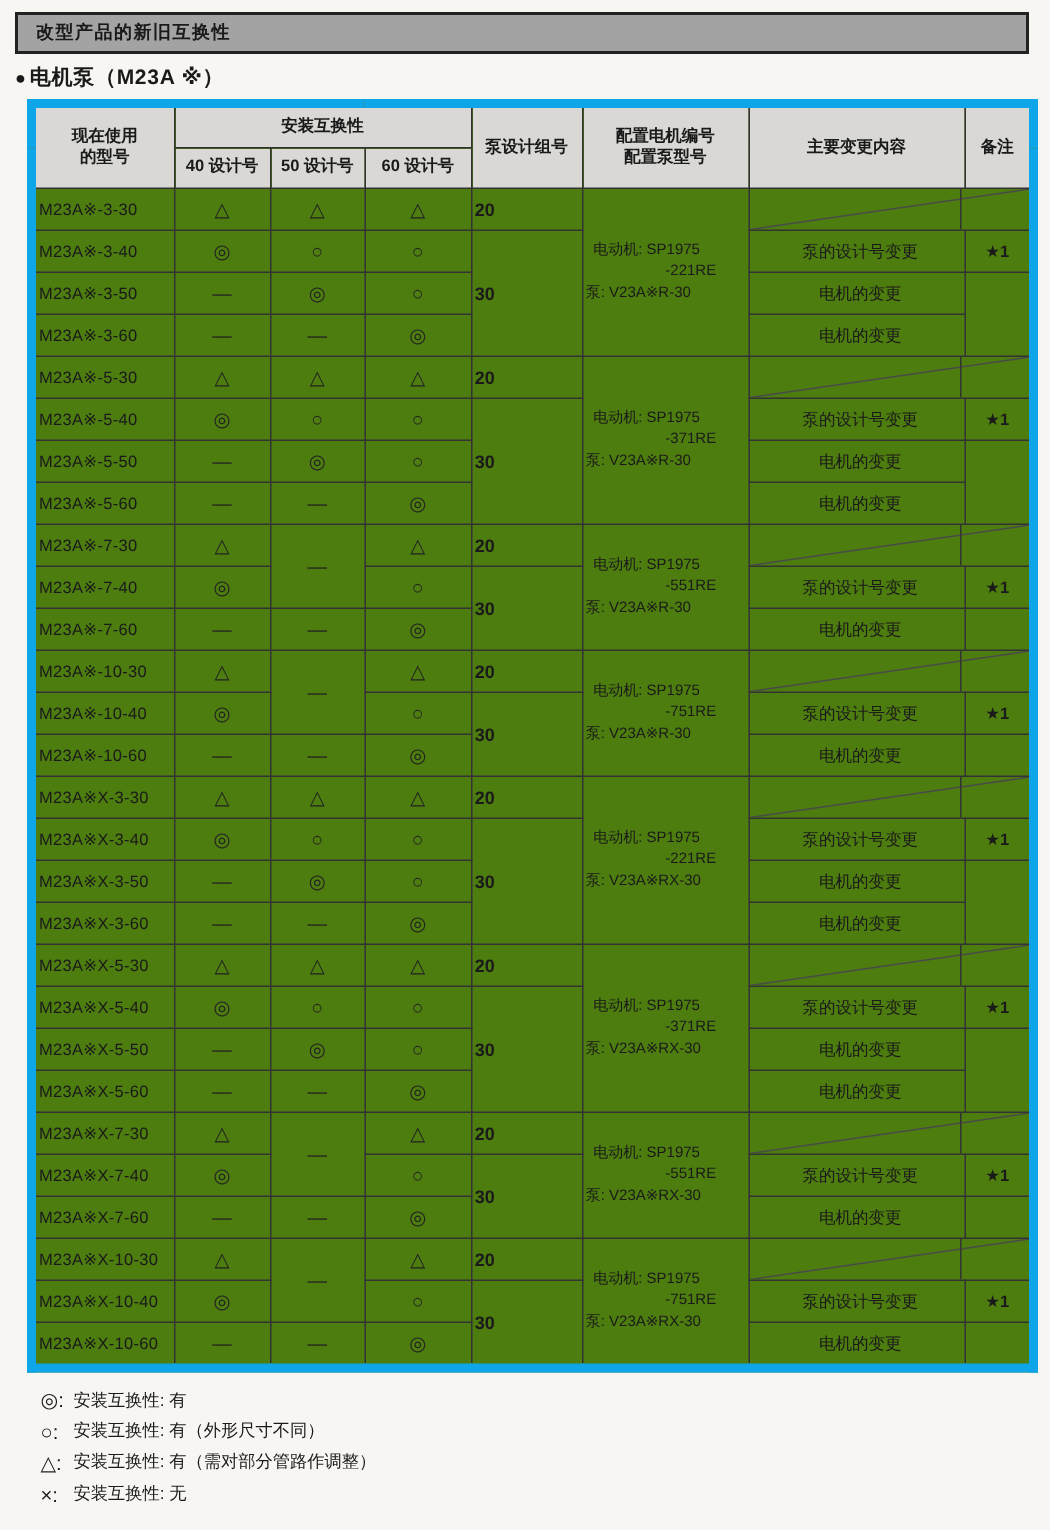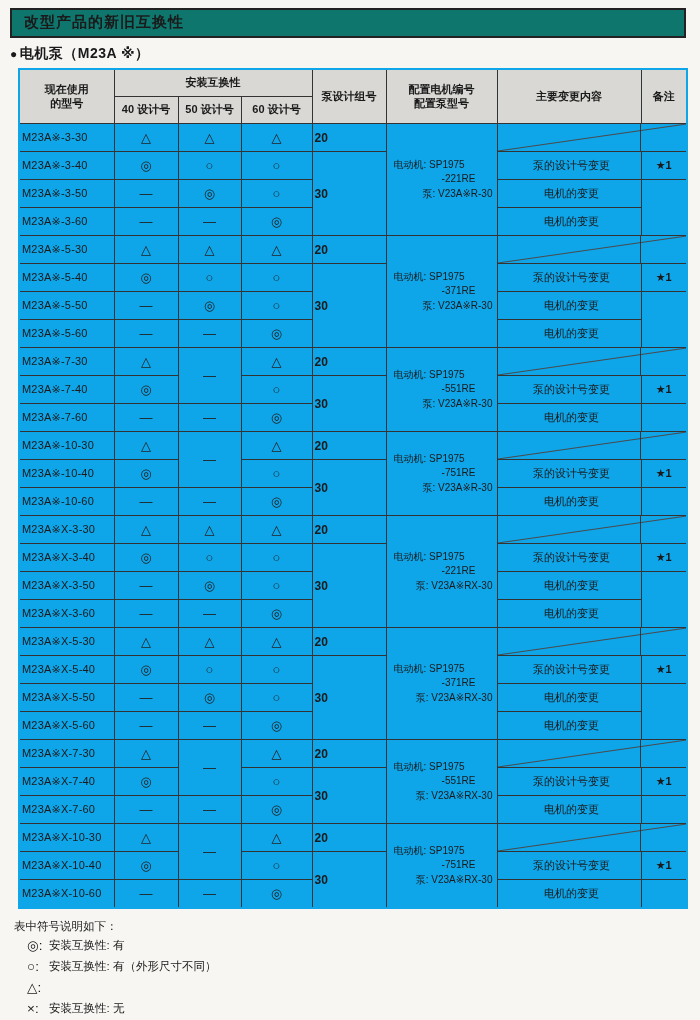--- a/index.html
+++ b/index.html
@@ -8,38 +8,38 @@
     background:#f7f6f3;
     font-family:"Liberation Sans","DejaVu Sans",sans-serif;
     color:#1a1a1a;
     position:relative;
   }
   .page{padding:8px 14px 0 10px;}
   .title-box{
     border:2px solid #222;
     margin:0 0 7px 0;
     padding:3px 10px 4px 12px;
-    font-size:15px;font-weight:bold;
+    font-size:12px;font-weight:bold;
     letter-spacing:1px;
-    background:#0f766e;
+    background:#a3a3a3;
   }
   .section-line{
     font-size:14px;font-weight:bold;
     margin:0 0 5px 0;
     display:flex;align-items:center;gap:2px;
     letter-spacing:0.5px;
   }
   .bullet{font-size:12px;}
   table.compat{
     border-collapse:collapse;
     table-layout:fixed;
     width:668px;
     margin-left:8px;
-    border:2px solid #0ea5e9;
-    background:#0ea5e9;
+    border:6px solid #0ea5e9;
+    background:#4d7c0f;
   }
   col.c-model{width:95px;}
   col.c-40{width:64px;}
   col.c-50{width:63px;}
   col.c-60{width:71px;}
   col.c-grp{width:74px;}
   col.c-cfg{width:111px;}
   col.c-chg{width:144px;}
   col.c-rmk{width:46px;}
   th,td{
@@ -56,21 +56,21 @@
     line-height:1.25;
     height:26px;
   }
   tbody td{height:27px;}
   td.model{letter-spacing:0.2px;font-size:11px;}
   td.symc{text-align:center;font-size:13px;color:#222;}
   td.grpno{text-align:left;font-weight:bold;font-size:12px;vertical-align:middle;}
   td.config{vertical-align:middle;padding:0 2px;font-size:10px;line-height:1.45;}
   .cfg1{display:block;text-align:left;padding-left:5px;}
   .cfg2{display:block;text-align:center;padding-left:34px;}
-  .cfg3{display:block;text-align:right;padding-right:2px;}
+  .cfg3{display:block;padding-right:2px;}
   td.chg{text-align:center;padding-left:7px;font-size:11px;}
   td.rmk{text-align:center;font-size:11px;font-weight:bold;}
   td.diag{position:relative;padding:0;}
   .dline{position:absolute;left:0;top:0;width:100%;height:100%;display:block;}
   .dline line{stroke:#4a4a4a;stroke-width:1;vector-effect:non-scaling-stroke;}
   .vsep{position:absolute;top:0;bottom:0;right:45px;border-left:1px solid #333;}
   .legend{margin:9px 0 0 4px;font-size:11.5px;line-height:1.55;}
   .legend-items{margin-left:13px;}
   .legend-row{display:flex;align-items:center;}
   .lg-sym{font-size:13.5px;width:22px;display:inline-block;text-align:left;}
@@ -441,32 +441,32 @@
         <td class="symc">—</td>
         <td class="symc">—</td>
         <td class="symc">◎</td>
         <td class="chg">电机的变更</td>
         <td class="rmk"></td>
       </tr>
     </tbody>
   </table>
 
   <div class="legend">
-    <div>表中符号说明如下：</div>
     <div class="legend-items">
       <div class="legend-row">
         <span class="lg-sym">◎:</span>
         <span>安装互换性: 有</span>
       </div>
       <div class="legend-row">
         <span class="lg-sym">○:</span>
         <span>安装互换性: 有（外形尺寸不同）</span>
       </div>
       <div class="legend-row">
         <span class="lg-sym">△:</span>
+        <span>安装互换性: 有（需对部分管路作调整）</span>
       </div>
       <div class="legend-row">
         <span class="lg-sym">×:</span>
         <span>安装互换性: 无</span>
       </div>
     </div>
 
   </div>
 
 </div>

